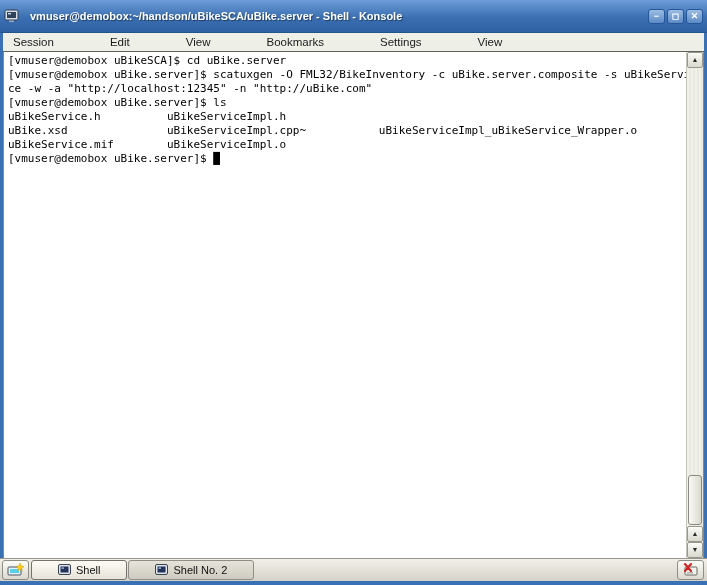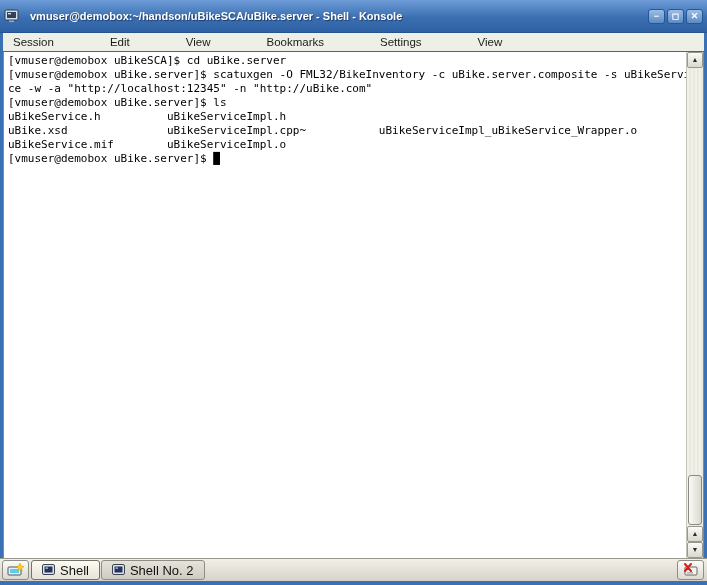--- a/index.html
+++ b/index.html
@@ -99,21 +99,21 @@
   .newtab-btn, .closetab-btn {
     width:27px; height:20px;
     background:linear-gradient(#fbfbf7,#dcdad0);
     border:1px solid #8e8e86; border-radius:3px;
     display:flex; align-items:center; justify-content:center;
     cursor:default;
   }
   .tabs { display:flex; align-items:center; gap:1px; height:21px; }
   .tab {
     height:20px; display:flex; align-items:center; gap:5px;
-    padding:0 10px; font-size:13px; color:#111;
+    padding:0 26px; font-size:11px; color:#111;
     border:1px solid #8e8e86; border-radius:3px;
     background:linear-gradient(#e6e4da,#cecbc0);
     cursor:default; white-space:nowrap;
   }
   .tab.active {
     background:linear-gradient(#fdfbf3,#e6e4d8);
     border-color:#73736b;
   }
   .tab-icon { display:inline-flex; }
   .tabbar-spacer { flex:1; }

